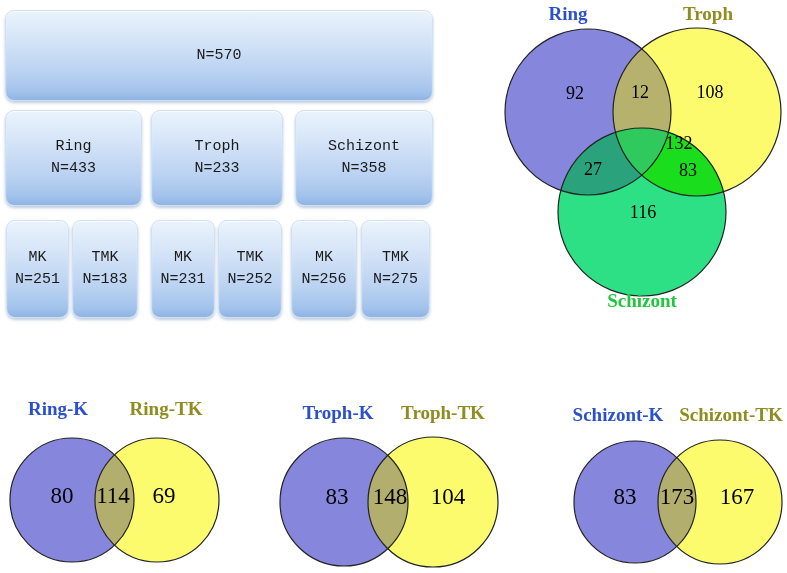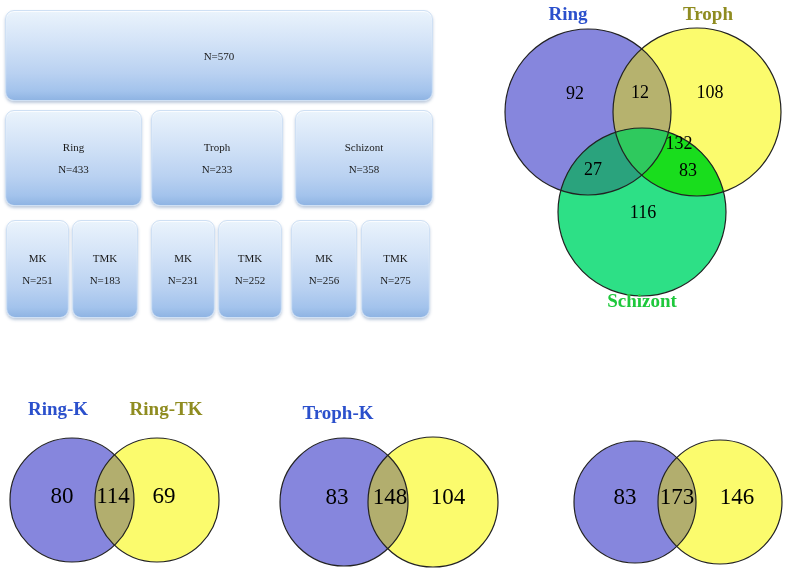--- a/index.html
+++ b/index.html
@@ -15,21 +15,21 @@
     position:absolute;
     box-sizing:border-box;
     border-radius:9px;
     border:1px solid #cfe0f4;
     background:linear-gradient(180deg,#eaf3fc 0%,#d3e3f7 35%,#b9d1f1 70%,#a3c3ec 90%,#8fb4e3 100%);
     box-shadow:0 2px 3px rgba(110,140,180,0.45), inset 0 1px 1px rgba(255,255,255,0.85);
     display:flex;flex-direction:column;align-items:center;justify-content:center;
     color:#1a1a1a;
     text-align:center;
   }
-  .box-line{font-size:11px;line-height:22px;color:#1a1a1a;}
+  .box-line{font-size:15px;line-height:22px;color:#1a1a1a;font-family:Liberation Mono, monospace;}
   
   .vennsvg{position:absolute;}
   .num{
     position:absolute;
     transform:translate(-50%,-50%);
     font-size:18px;color:#000;white-space:nowrap;
   }
   .num.big{font-size:23px;text-align:center;}
   .vlabel{
     position:absolute;
@@ -146,33 +146,36 @@
           <circle cx="79" cy="112" r="64"></circle>
         </clipPath>
       </defs>
     <circle cx="79" cy="112" r="64" fill="#8686dd"></circle>
     <circle cx="168" cy="112" r="65" fill="#fbfb6d"></circle>
     <circle cx="168" cy="112" r="65" fill="#b2ae6e" clip-path="url(#clipB2)"></circle>
     <circle cx="79" cy="112" r="64" fill="none" stroke="#222" stroke-width="1.2"></circle>
     <circle cx="168" cy="112" r="65" fill="none" stroke="#222" stroke-width="1.2"></circle>
   </svg>
   <div class="vlabel blue" style="left:338px;top:413px">Troph-K</div>
+  <div class="vlabel olive" style="left:443px;top:413px">Troph-TK</div>
   <div class="num big" style="left:337px;top:497px">83</div>
   <div class="num big" style="left:390px;top:497px">148</div>
   <div class="num big" style="left:448px;top:497px">104</div>
 
   <svg class="vennsvg" style="left:525px;top:390px" width="262" height="183" viewBox="0 0 262 183">
     <defs>
         <clipPath id="clipB3">
           <circle cx="110" cy="112" r="61"></circle>
         </clipPath>
       </defs>
     <circle cx="110" cy="112" r="61" fill="#8686dd"></circle>
     <circle cx="195" cy="112" r="62" fill="#fbfb6d"></circle>
     <circle cx="195" cy="112" r="62" fill="#b2ae6e" clip-path="url(#clipB3)"></circle>
     <circle cx="110" cy="112" r="61" fill="none" stroke="#222" stroke-width="1.2"></circle>
     <circle cx="195" cy="112" r="62" fill="none" stroke="#222" stroke-width="1.2"></circle>
   </svg>
+  <div class="vlabel blue" style="left:618px;top:415px">Schizont-K</div>
+  <div class="vlabel olive" style="left:731px;top:415px">Schizont-TK</div>
   <div class="num big" style="left:625px;top:497px">83</div>
   <div class="num big" style="left:677px;top:497px">173</div>
-  <div class="num big" style="left:737px;top:497px">146</div>
+  <div class="num big" style="left:737px;top:497px">167</div>
 
 </div>
 
 </body></html>

